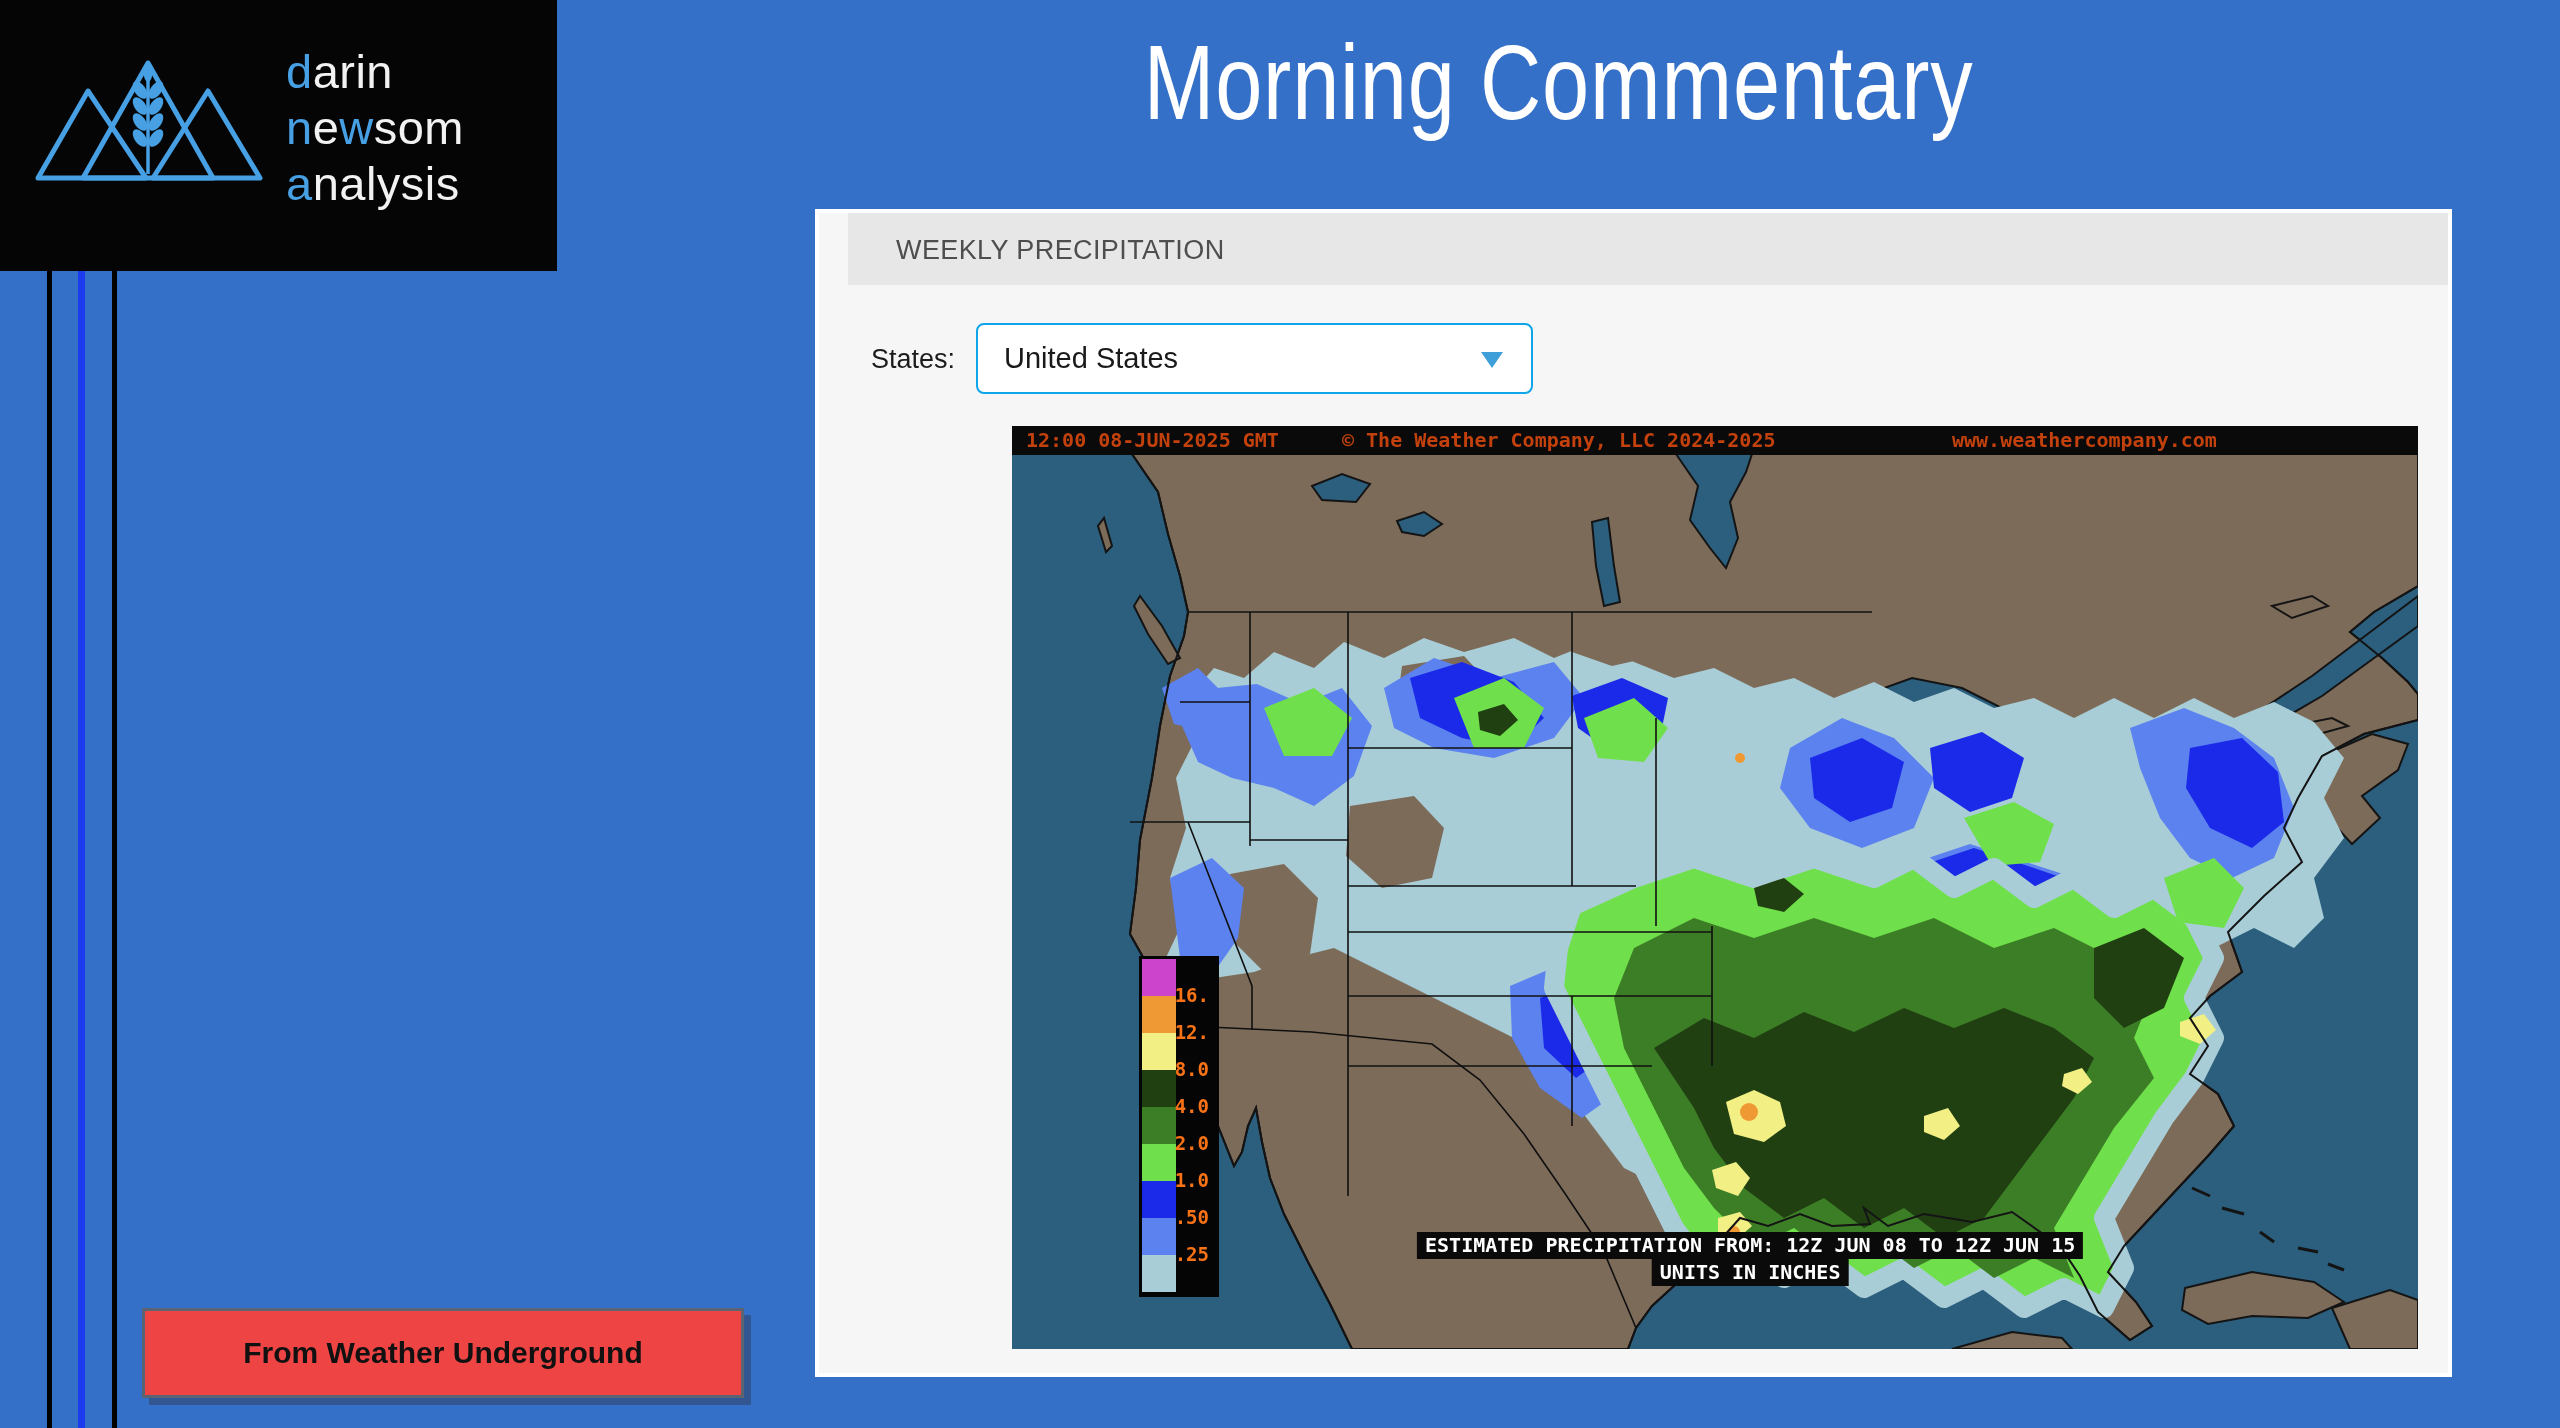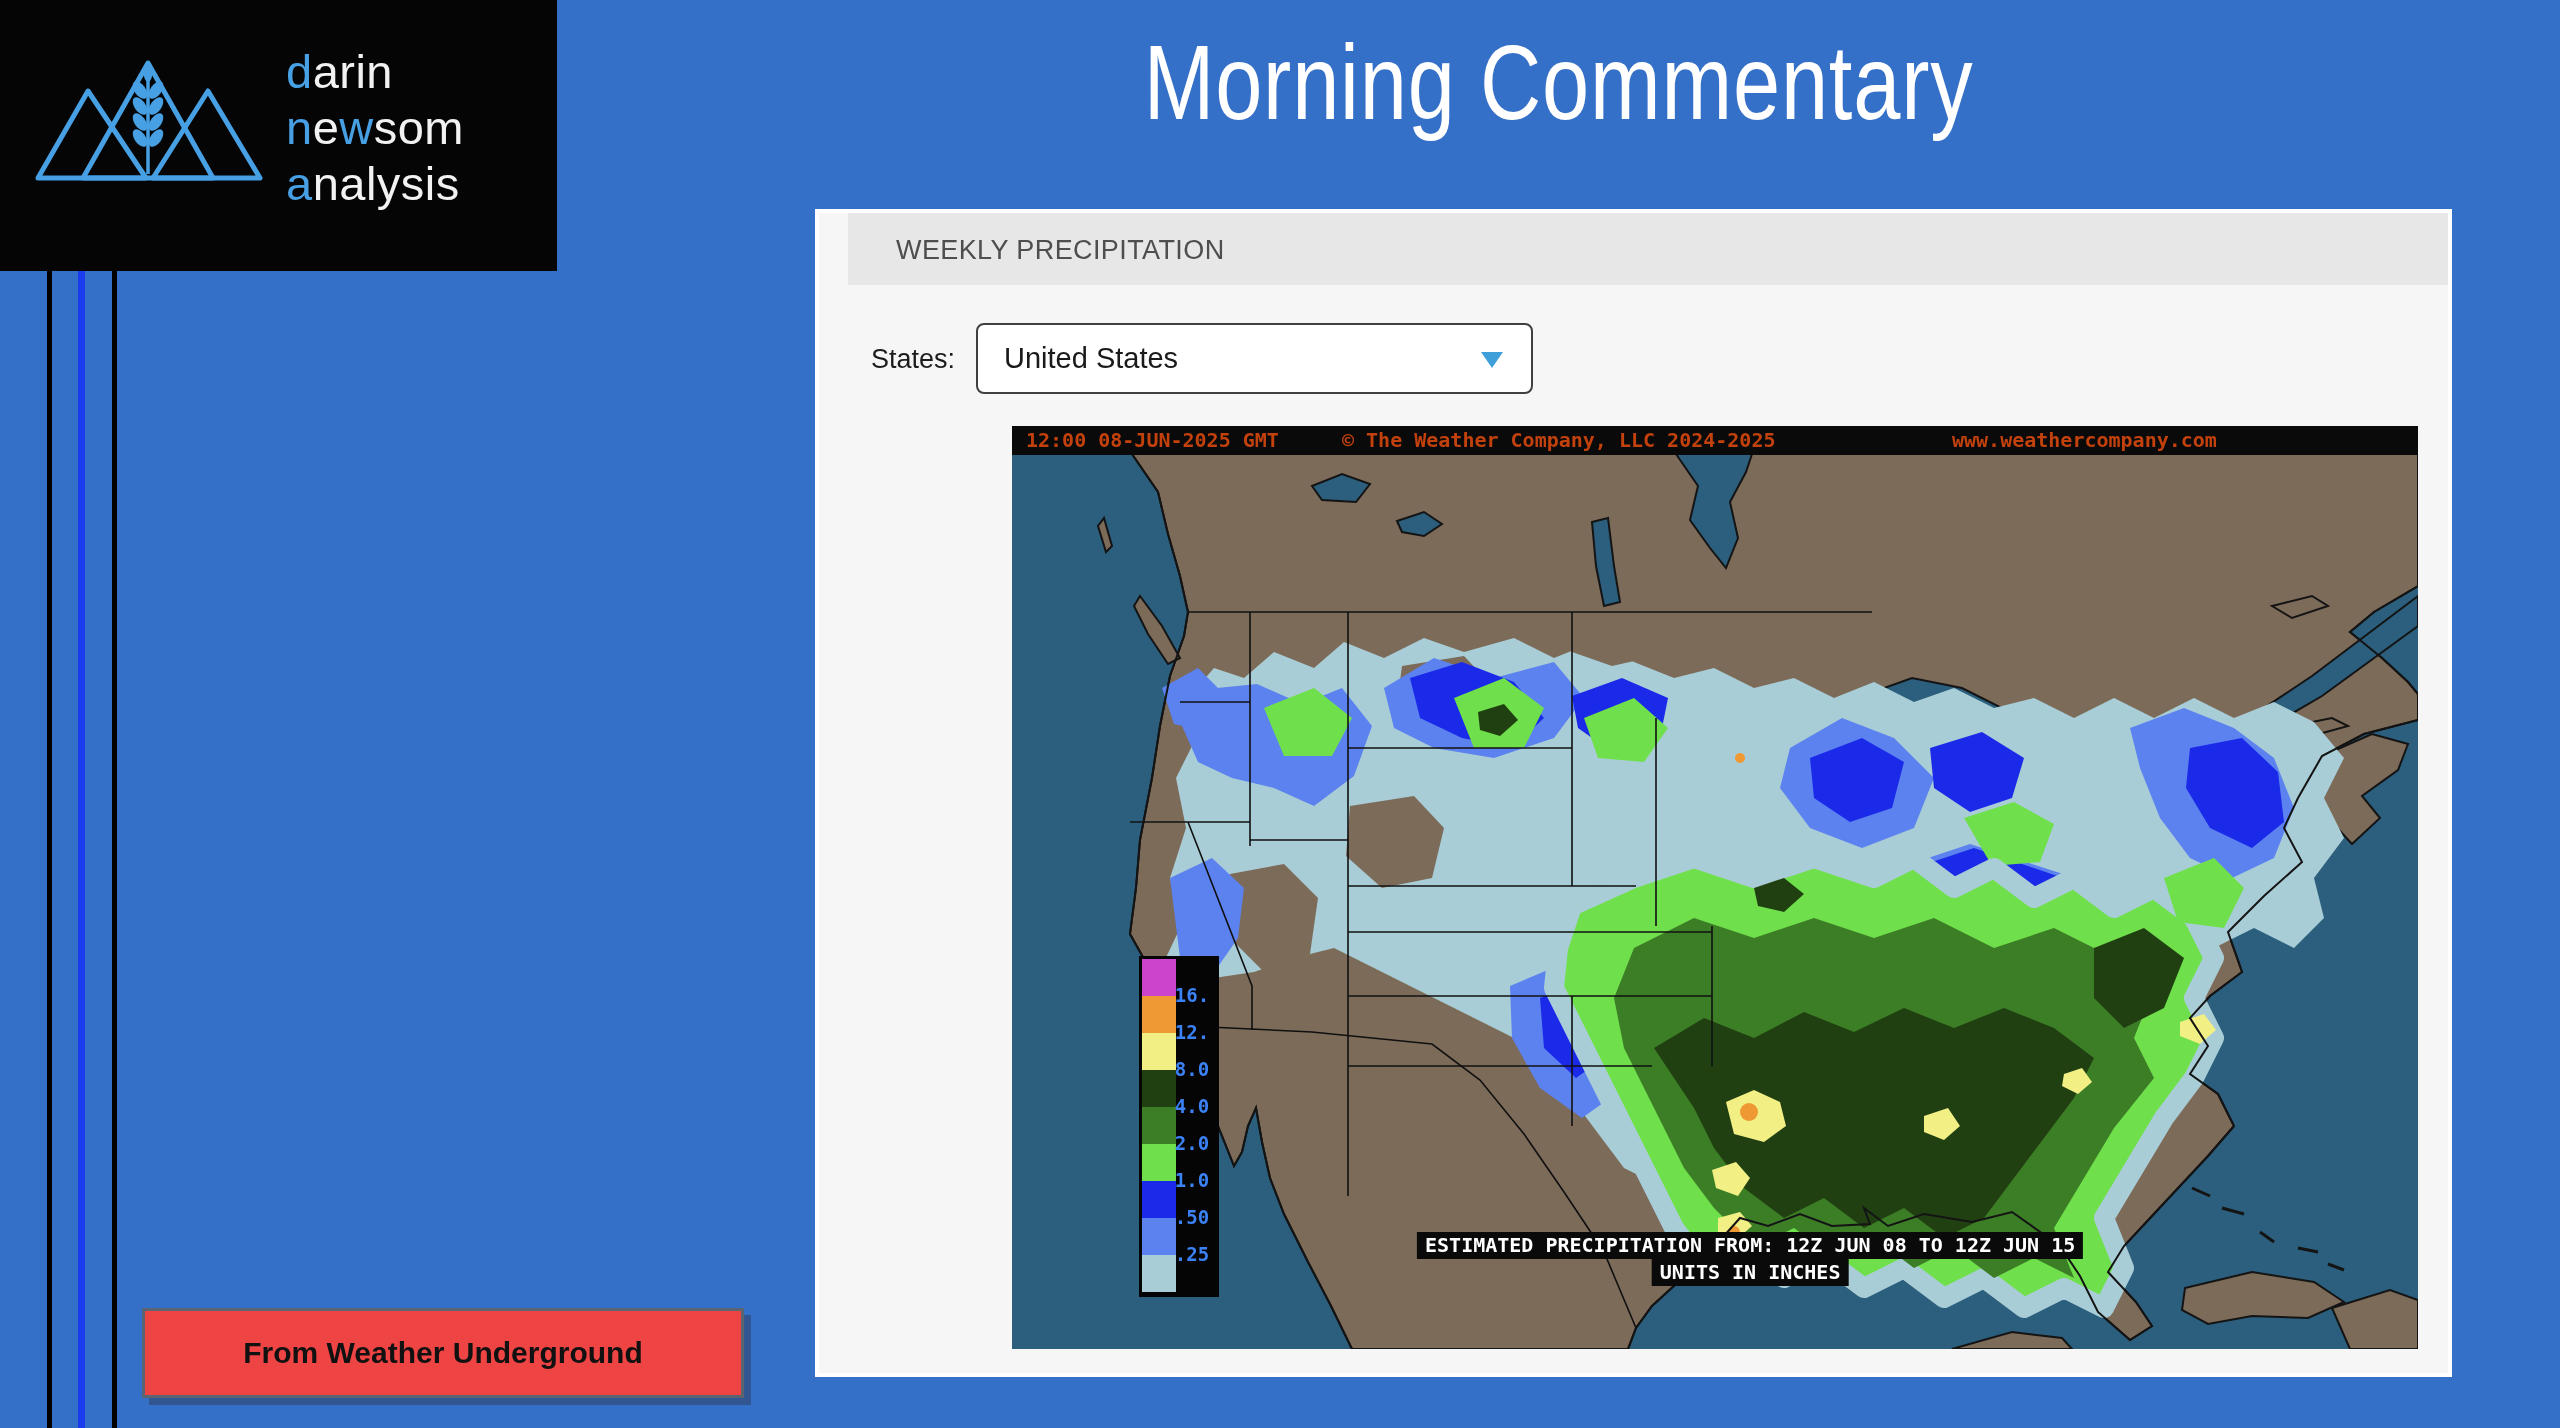--- a/index.html
+++ b/index.html
@@ -24,39 +24,39 @@
   .page-title span{display:inline-block;font-size:106px;font-weight:400;letter-spacing:1px;
                    transform:scaleX(.8);transform-origin:center;}
 
   
   .panel{position:absolute;left:815px;top:209px;width:1637px;height:1168px;background:#F6F6F6;
          box-sizing:border-box;border:4px solid #FFFFFF;padding-left:29px;}
   .panel-header{height:72px;background:#E7E7E7;line-height:74px;padding-left:48px;
                 font-size:27px;color:#4E4E4E;letter-spacing:.4px;}
   .region-label{position:absolute;left:52px;top:131px;font-size:27px;color:#1C1C1C;}
   .dropdown{position:absolute;left:157px;top:110px;width:557px;height:71px;background:#FFFFFF;
-            box-sizing:border-box;border:2px solid #404040;border-radius:8px;cursor:pointer;}
+            box-sizing:border-box;border:2px solid #0ea5e9;border-radius:8px;cursor:pointer;}
   .dropdown-value{position:absolute;left:26px;top:0;line-height:67px;font-size:29px;color:#1A1A1A;}
   .caret{position:absolute;right:28px;top:27px;width:0;height:0;
          border-left:11px solid transparent;border-right:11px solid transparent;
          border-top:16px solid #3E9FD9;}
 
   
   .map{position:absolute;left:193px;top:213px;width:1406px;height:923px;background:#2B5F7D;overflow:hidden;}
   .map svg{position:absolute;left:0;top:0;}
   .map-topbar{position:absolute;left:0;top:0;width:100%;height:29px;background:#0A0A0A;color:#c2410c;
               font-family:"DejaVu Sans Mono",monospace;font-weight:bold;font-size:20px;line-height:29px;}
   .map-topbar .t1{position:absolute;left:14px;}
   .map-topbar .t2{position:absolute;left:330px;}
   .map-topbar .t3{position:absolute;left:940px;}
 
   .legend{position:absolute;left:127px;top:530px;width:80px;height:341px;background:#050505;}
   .legend .sw{position:absolute;left:3px;width:34px;height:37px;}
-  .legend .lab{position:absolute;right:4px;width:46px;text-align:center;
-               font-family:"DejaVu Sans Mono",monospace;font-weight:bold;font-size:19px;color:#3b82f6;}
+  .legend .lab{position:absolute;right:10px;width:46px;text-align:right;
+               font-family:"DejaVu Sans Mono",monospace;font-weight:bold;font-size:19px;color:#f97316;}
 
   .map-footer1,.map-footer2{position:absolute;left:52.5%;transform:translateX(-50%);
         background:#0A0A0A;color:#FFFFFF;font-family:"DejaVu Sans Mono",monospace;
         font-weight:bold;font-size:20px;line-height:27px;padding:0 8px;white-space:nowrap;}
   .map-footer1{top:806px;}
   .map-footer2{top:833px;}
 
   
   .note-box{position:absolute;left:142px;top:1308px;width:602px;height:90px;background:#ef4444;
             box-sizing:border-box;border:3px solid #5A6472;box-shadow:7px 7px 0 rgba(45,55,80,.45);

